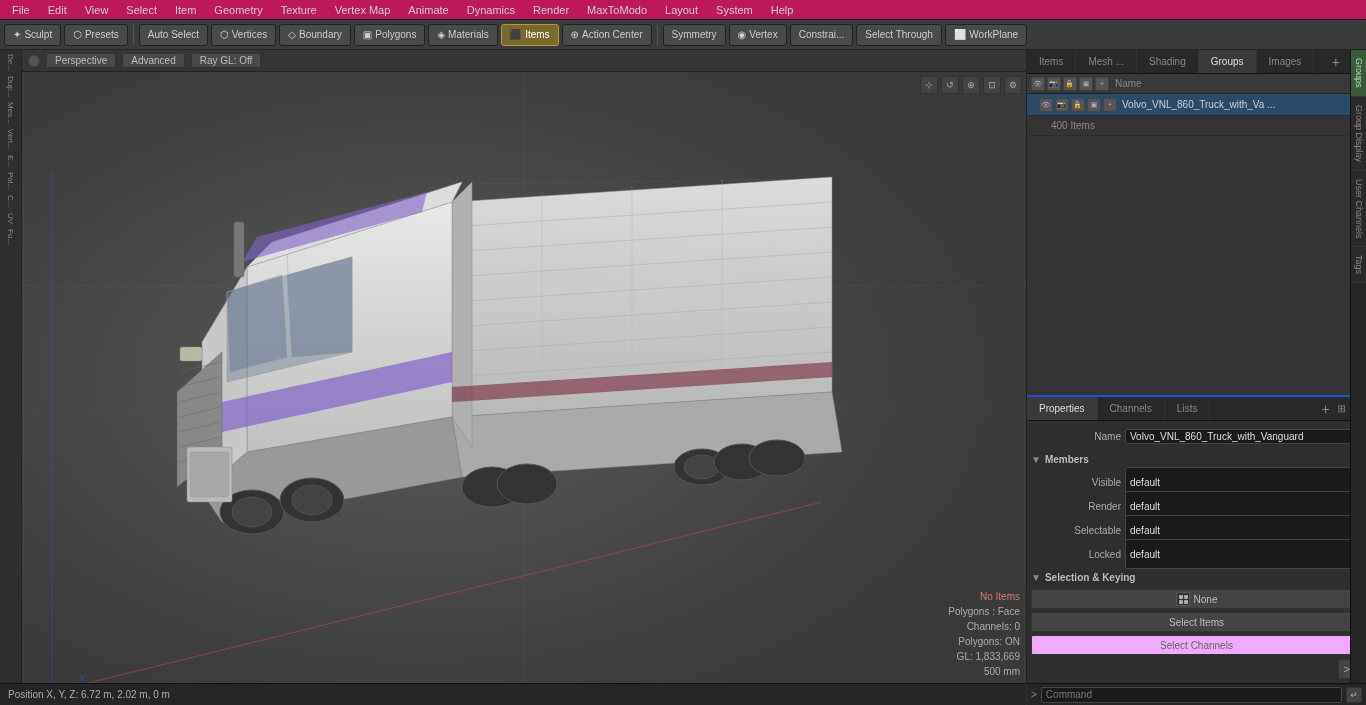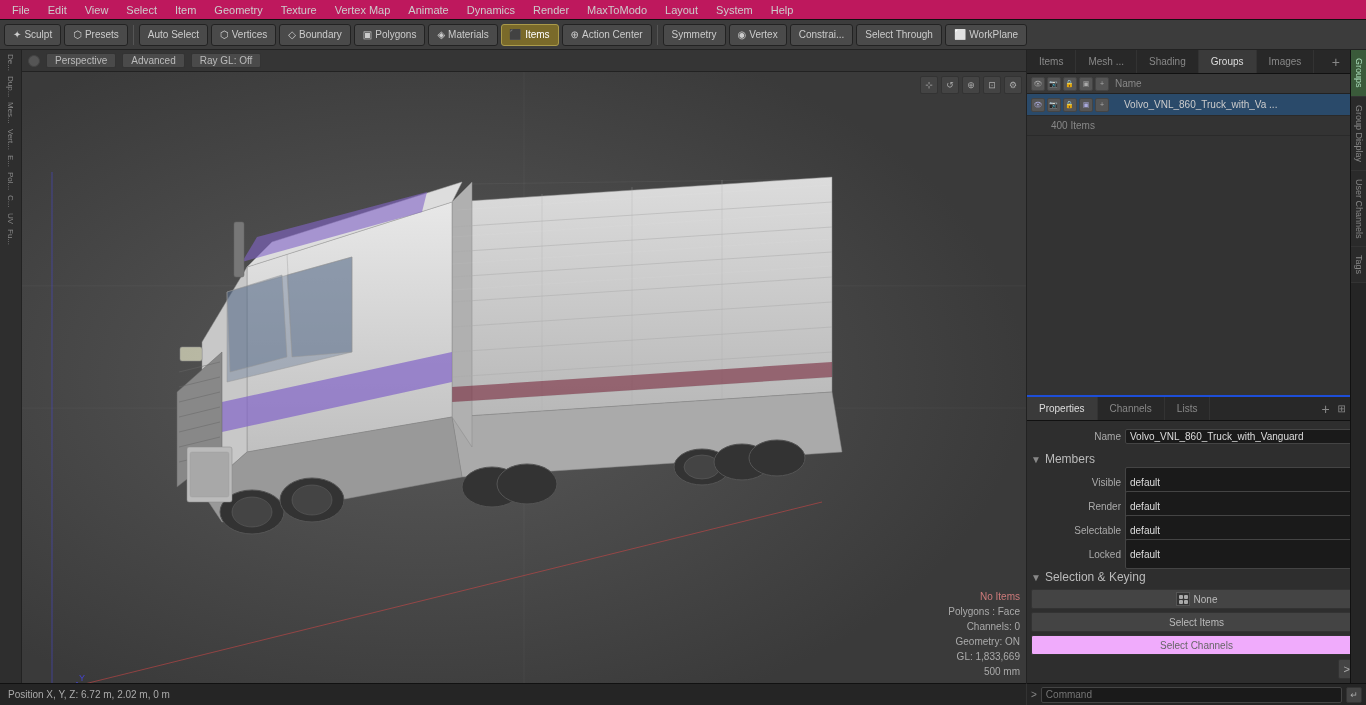--- a/index.html
+++ b/index.html
@@ -266,24 +266,24 @@
       flex: 1;
       font-size: 10px;
       color: #888;
     }
 
     
     .groups-list-item {
       height: 22px;
       display: flex;
       align-items: center;
-      padding: 0 4px;
+      padding: 0 12px;
       border-bottom: 1px solid #2a2a2a;
       cursor: pointer;
-      gap: 13px;
+      gap: 3px;
     }
     .groups-list-item.selected { background: #2a4a6a; }
     .item-icons {
       display: flex;
       gap: 2px;
       width: 80px;
     }
     .item-icon {
       width: 14px;
       height: 14px;
@@ -407,23 +407,23 @@
       gap: 4px;
       margin-bottom: 2px;
       margin-top: 2px;
     }
     .prop-section-arrow {
       font-size: 10px;
       color: #888;
       cursor: pointer;
     }
     .prop-section-title {
-      font-size: 12px;
+      font-size: 10px;
       color: #bbb;
-      font-weight: normal;
+      font-weight: bold;
     }
     .prop-select {
       flex: 1;
       height: 30px;
       background: #1a1a1a;
       border: 1px solid #444;
       border-radius: 2px;
       color: #ddd;
       font-size: 10px;
       padding: 0 4px;
@@ -783,21 +783,21 @@
         <div class="vp-icon-btn">↺</div>
         <div class="vp-icon-btn">⊕</div>
         <div class="vp-icon-btn">⊡</div>
         <div class="vp-icon-btn">⚙</div>
       </div>
 
       <div id="viewport-status">
         <div class="status-line highlight">No Items</div>
         <div class="status-line">Polygons : Face</div>
         <div class="status-line">Channels: 0</div>
-        <div class="status-line">Geometry: ON</div>
+        <div class="status-line">Polygons: ON</div>
         <div class="status-line">GL: 1,833,669</div>
         <div class="status-line">500 mm</div>
       </div>
     </div>
   </div>
 
   <div id="right-panel" style="position:relative;">
 
     <div id="panel-tabs-top">
       <div class="panel-tab">Items</div>

